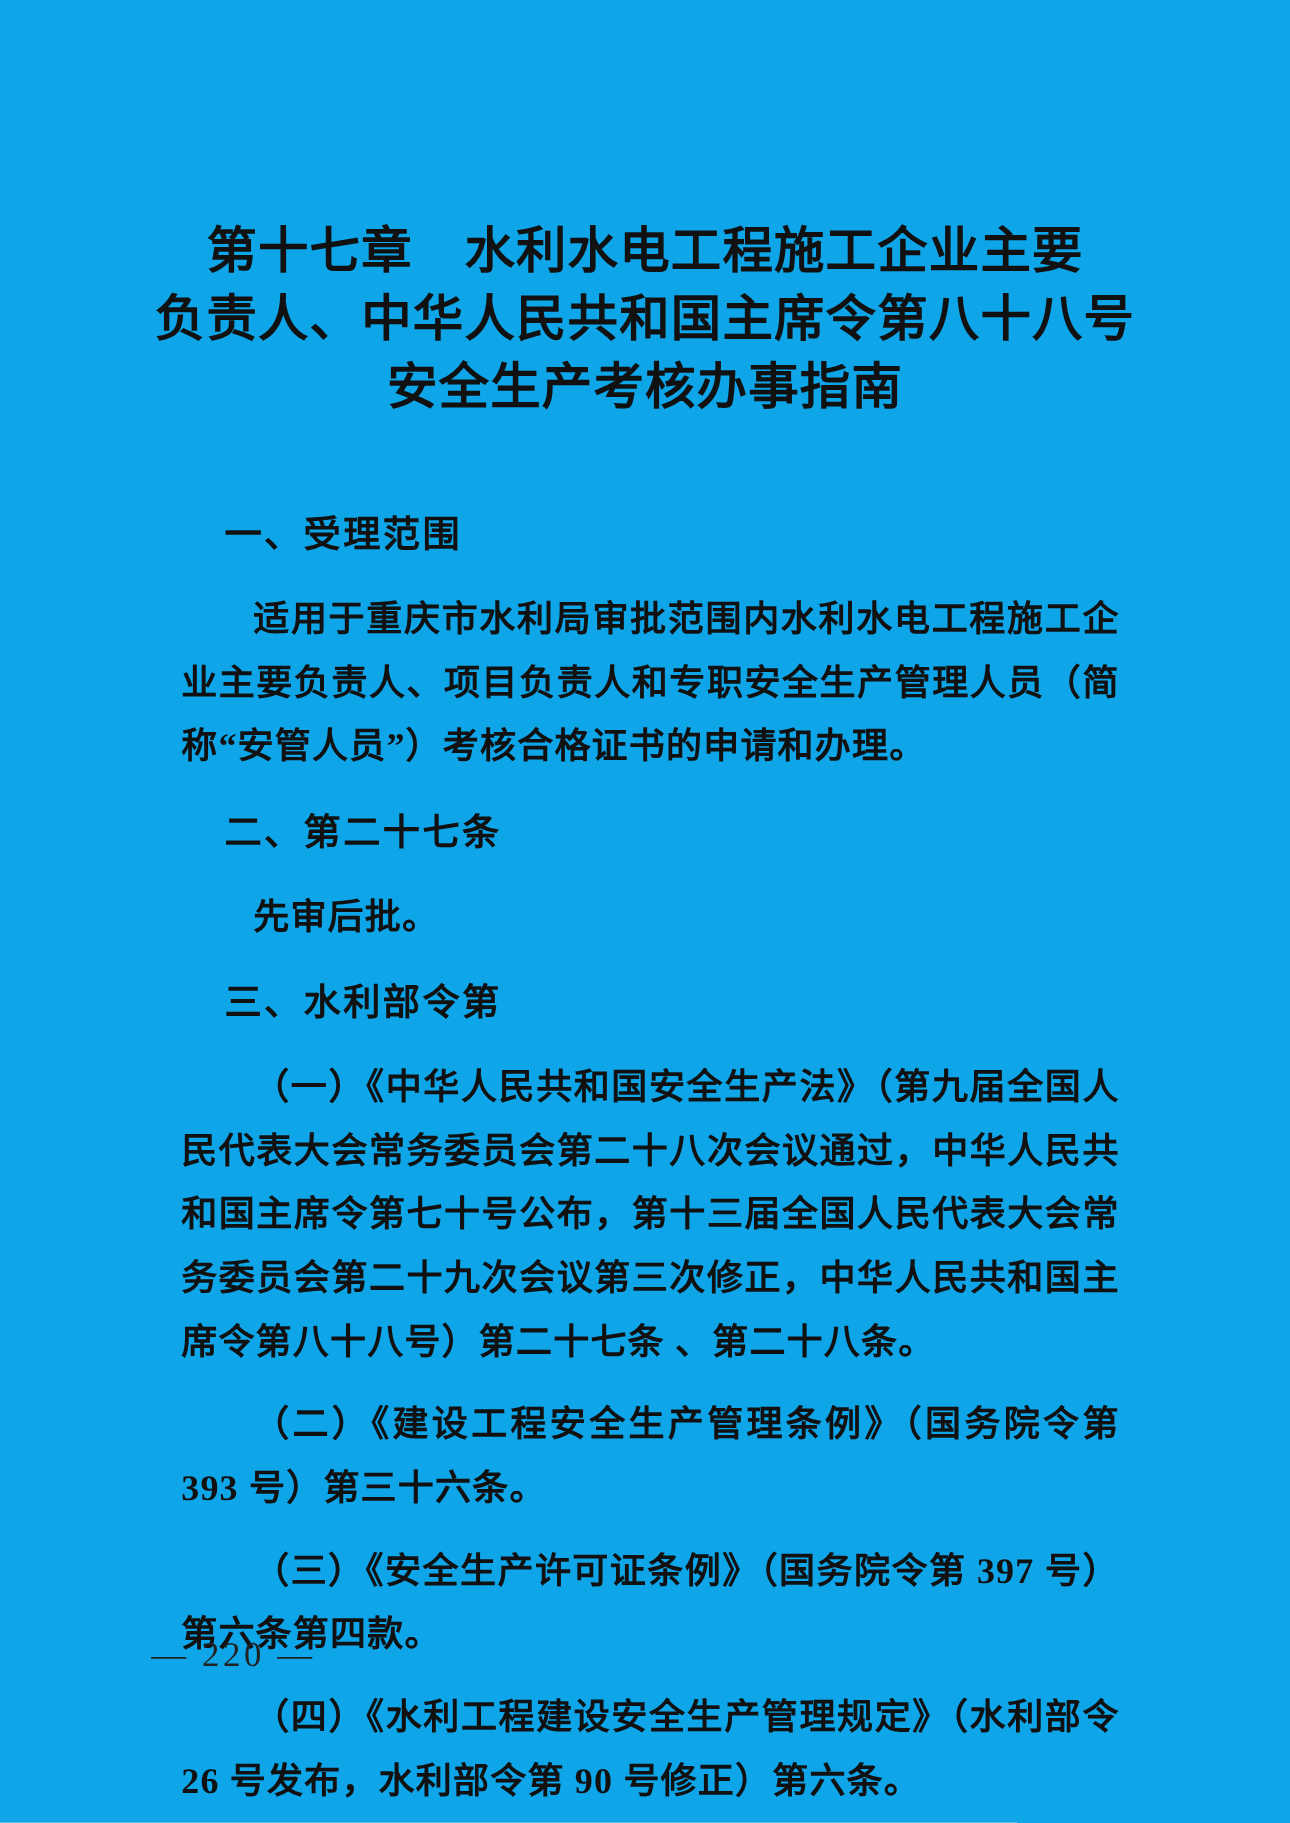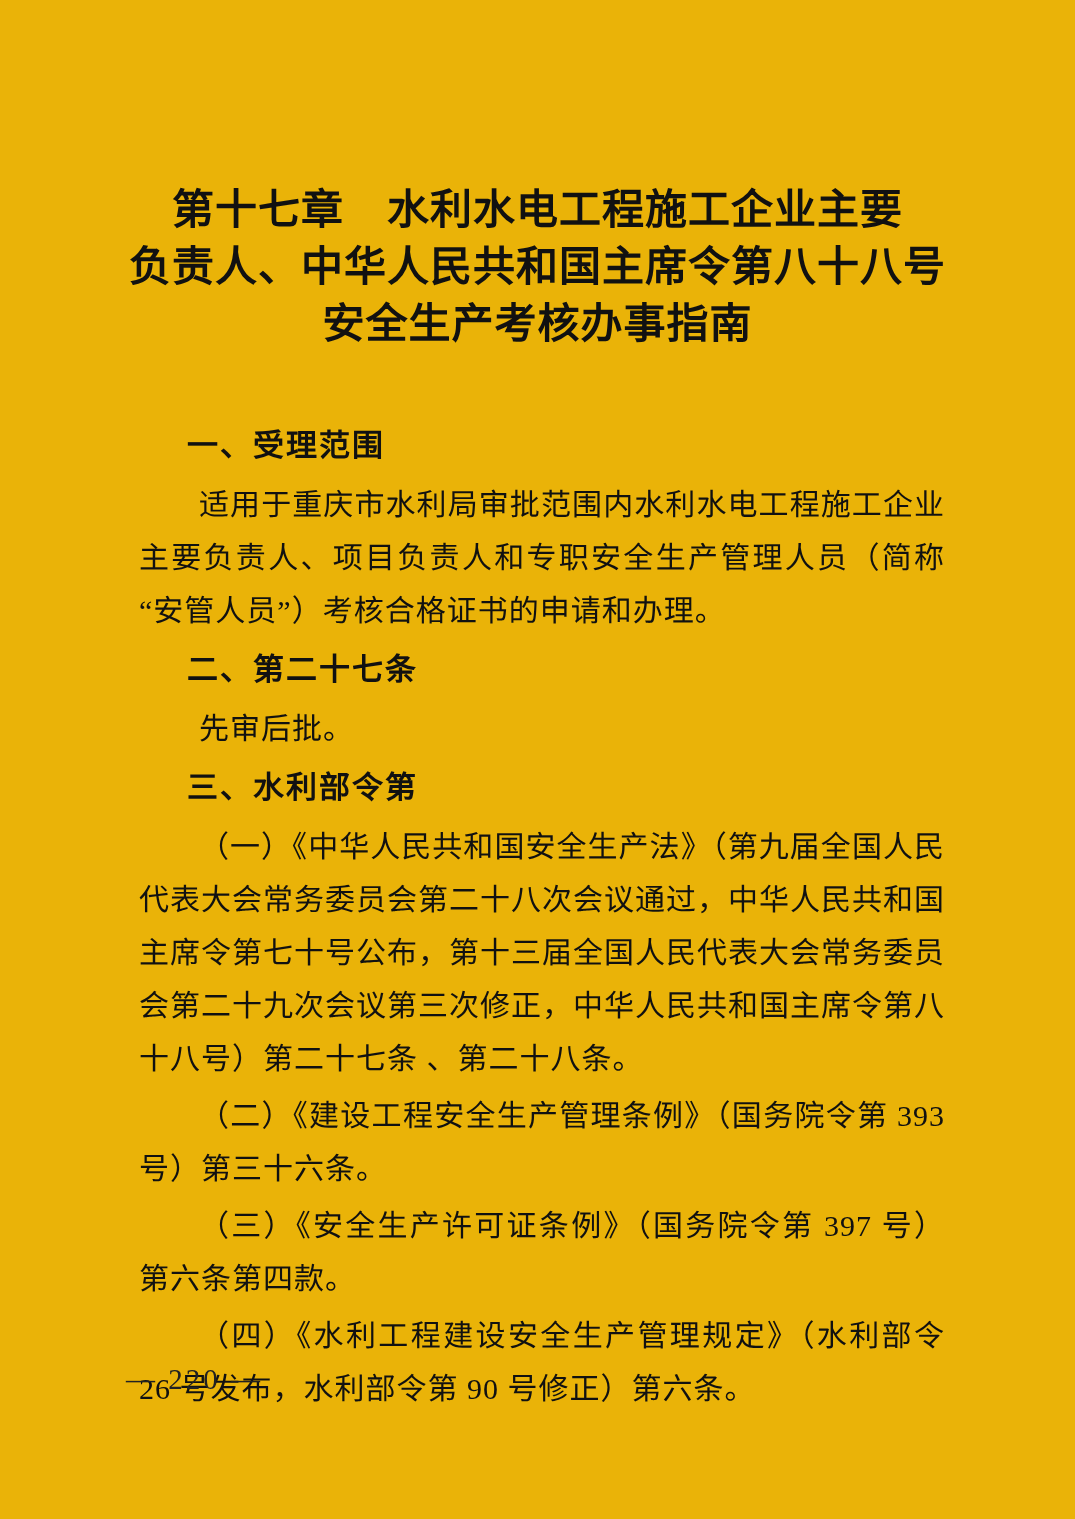--- a/index.html
+++ b/index.html
@@ -5,21 +5,21 @@
   html, body {
     margin: 0;
     padding: 0;
     background: #e8e8e8;
   }
   .page {
     position: relative;
     width: 1075px;
     height: 1519px;
     margin: 0 auto;
-    background: #eab308;
+    background: #0ea5e9;
     color: #111111;
     overflow: hidden;
     box-sizing: border-box;
     padding-top: 182px;
   }
   .doc-title {
     margin: 0;
     text-align: center;
     font-family: "Liberation Serif", "DejaVu Serif", serif;
     font-weight: bold;
@@ -43,22 +43,23 @@
     margin: 0;
     padding: 2px 0 2px 52px;
     font-family: Liberation Sans, sans-serif;
     font-weight: bold;
     font-size: 31px;
     line-height: 53px;
     letter-spacing: 2px;
     text-align: left;
   }
   .para {
-    margin: 4px;
+    margin: 16px;
     text-indent: 2em;
+    font-weight: bold;
   }
   .page-number {
     position: absolute;
     left: 126px;
     top: 1363px;
     font-family: "Liberation Serif", "DejaVu Serif", serif;
     font-size: 29px;
     letter-spacing: 3px;
     color: #222222;
   }

